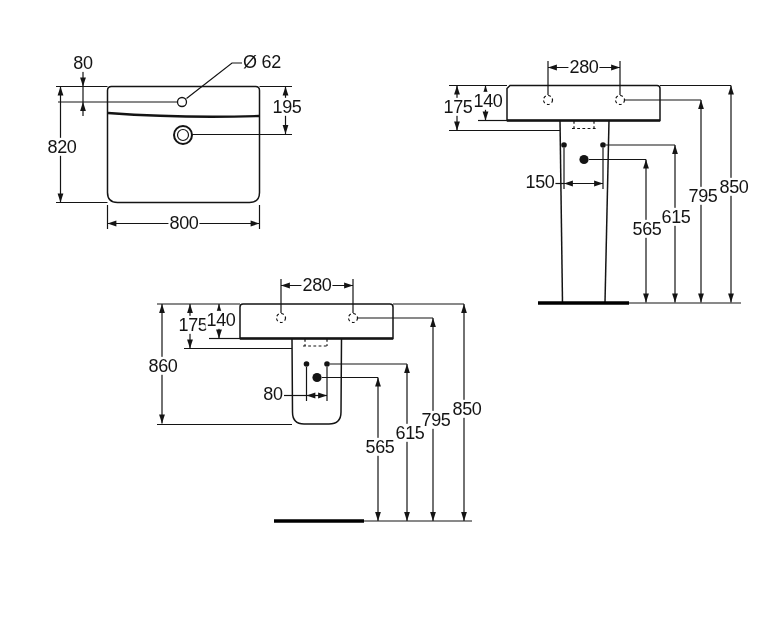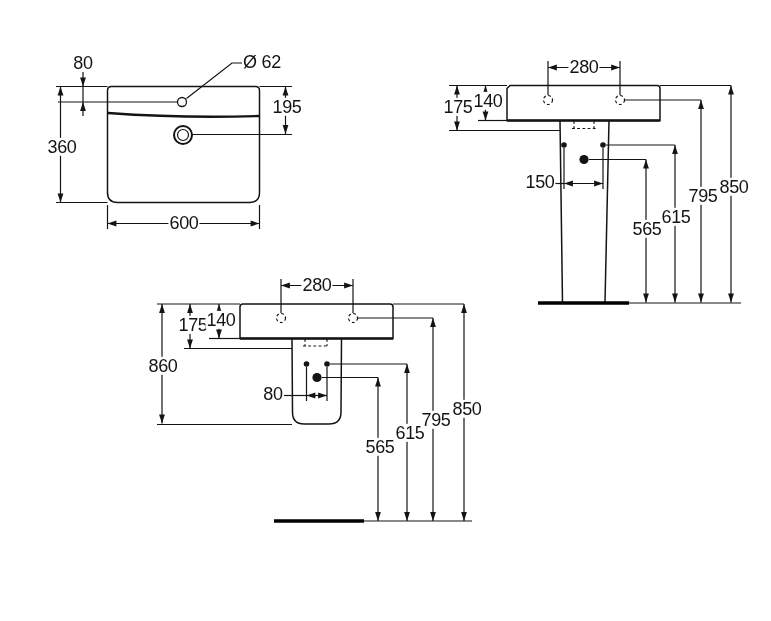--- a/index.html
+++ b/index.html
@@ -149,22 +149,22 @@
       <line class="thin" x1="464" y1="304" x2="464" y2="521" marker-start="url(#ar)" marker-end="url(#ar)"></line>
 
       <line class="floor" x1="274" y1="521" x2="364" y2="521"></line>
       <line class="thin" x1="364" y1="521" x2="472" y2="521"></line>
     </g>
   </svg>
 
   <span class="lbl" style="left:262px; top:62px;">Ø 62</span>
   <span class="lbl" style="left:83px;  top:63px;">80</span>
   <span class="lbl" style="left:287px; top:107px;">195</span>
-  <span class="lbl" style="left:62px;  top:147px;">360</span>
-  <span class="lbl" style="left:184px; top:223px;">600</span>
+  <span class="lbl" style="left:62px;  top:147px;">820</span>
+  <span class="lbl" style="left:184px; top:223px;">800</span>
 
   <span class="lbl" style="left:584px; top:67px;">280</span>
   <span class="lbl" style="left:458px; top:107px;">175</span>
   <span class="lbl" style="left:488px; top:101px;">140</span>
   <span class="lbl" style="left:540px; top:182px;">150</span>
   <span class="lbl" style="left:647px; top:229px;">565</span>
   <span class="lbl" style="left:676px; top:217px;">615</span>
   <span class="lbl" style="left:703px; top:196px;">795</span>
   <span class="lbl" style="left:734px; top:187px;">850</span>
 

